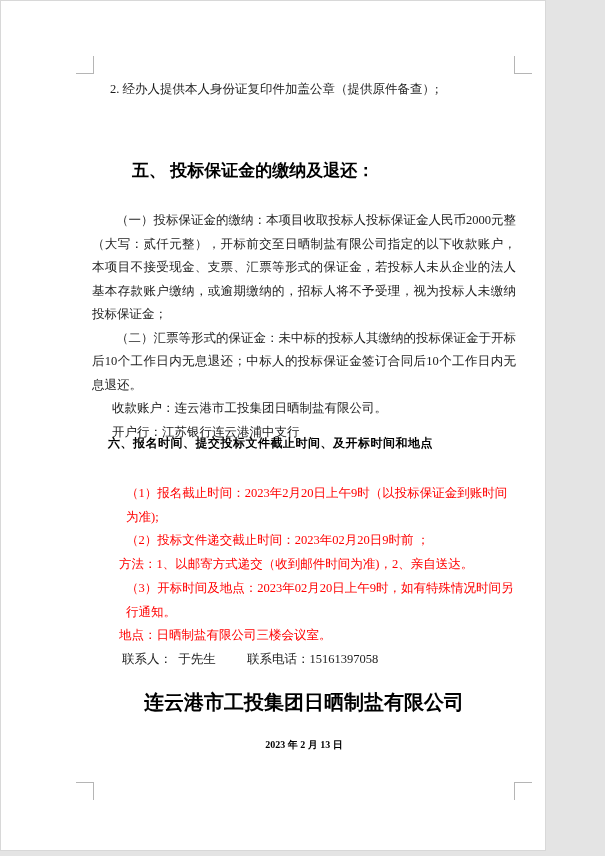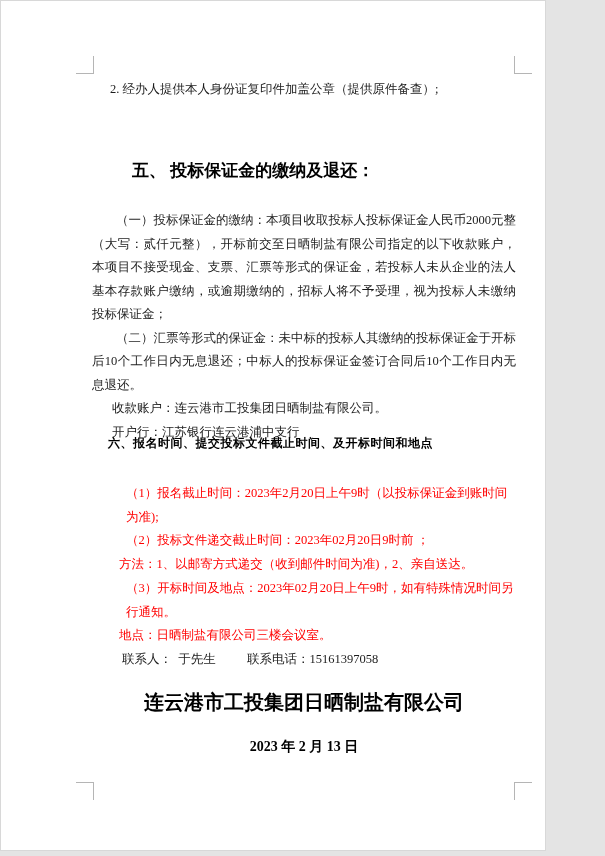--- a/index.html
+++ b/index.html
@@ -24,21 +24,21 @@
   .h5{position:absolute;top:158px;left:0;right:0;font-size:17px;font-weight:bold;color:#000;margin-left:40px;}
   .sec5{position:absolute;top:208px;left:0;right:0;line-height:23.5px;}
   .sec5 .para{text-indent:24px;text-align:justify;}
   .sec5 .kv{padding-left:20px;}
   .h6{position:absolute;top:434px;left:16px;right:0;font-size:12px;font-weight:bold;color:#000;letter-spacing:0.5px;}
   .sec6{position:absolute;top:481px;left:0;right:0;line-height:23.7px;margin-left:27px;}
   .red{color:#ff0000;}
   .ind7{padding-left:7px;}
   .ind3{padding-left:3px;}
   .footer-company{position:absolute;top:688px;left:0;right:0;text-align:center;font-weight:bold;font-size:20px;color:#000;}
-  .footer-date{position:absolute;top:737px;left:0;right:0;text-align:center;font-weight:bold;font-size:14px;color:#000;}
+  .footer-date{position:absolute;top:737px;left:0;right:0;text-align:center;font-weight:bold;font-size:10px;color:#000;}
 </style>
 </head>
 <body>
 
 <div class="page">
   <div class="mark tl"></div>
   <div class="mark tr"></div>
   <div class="mark bl"></div>
   <div class="mark br"></div>
 

